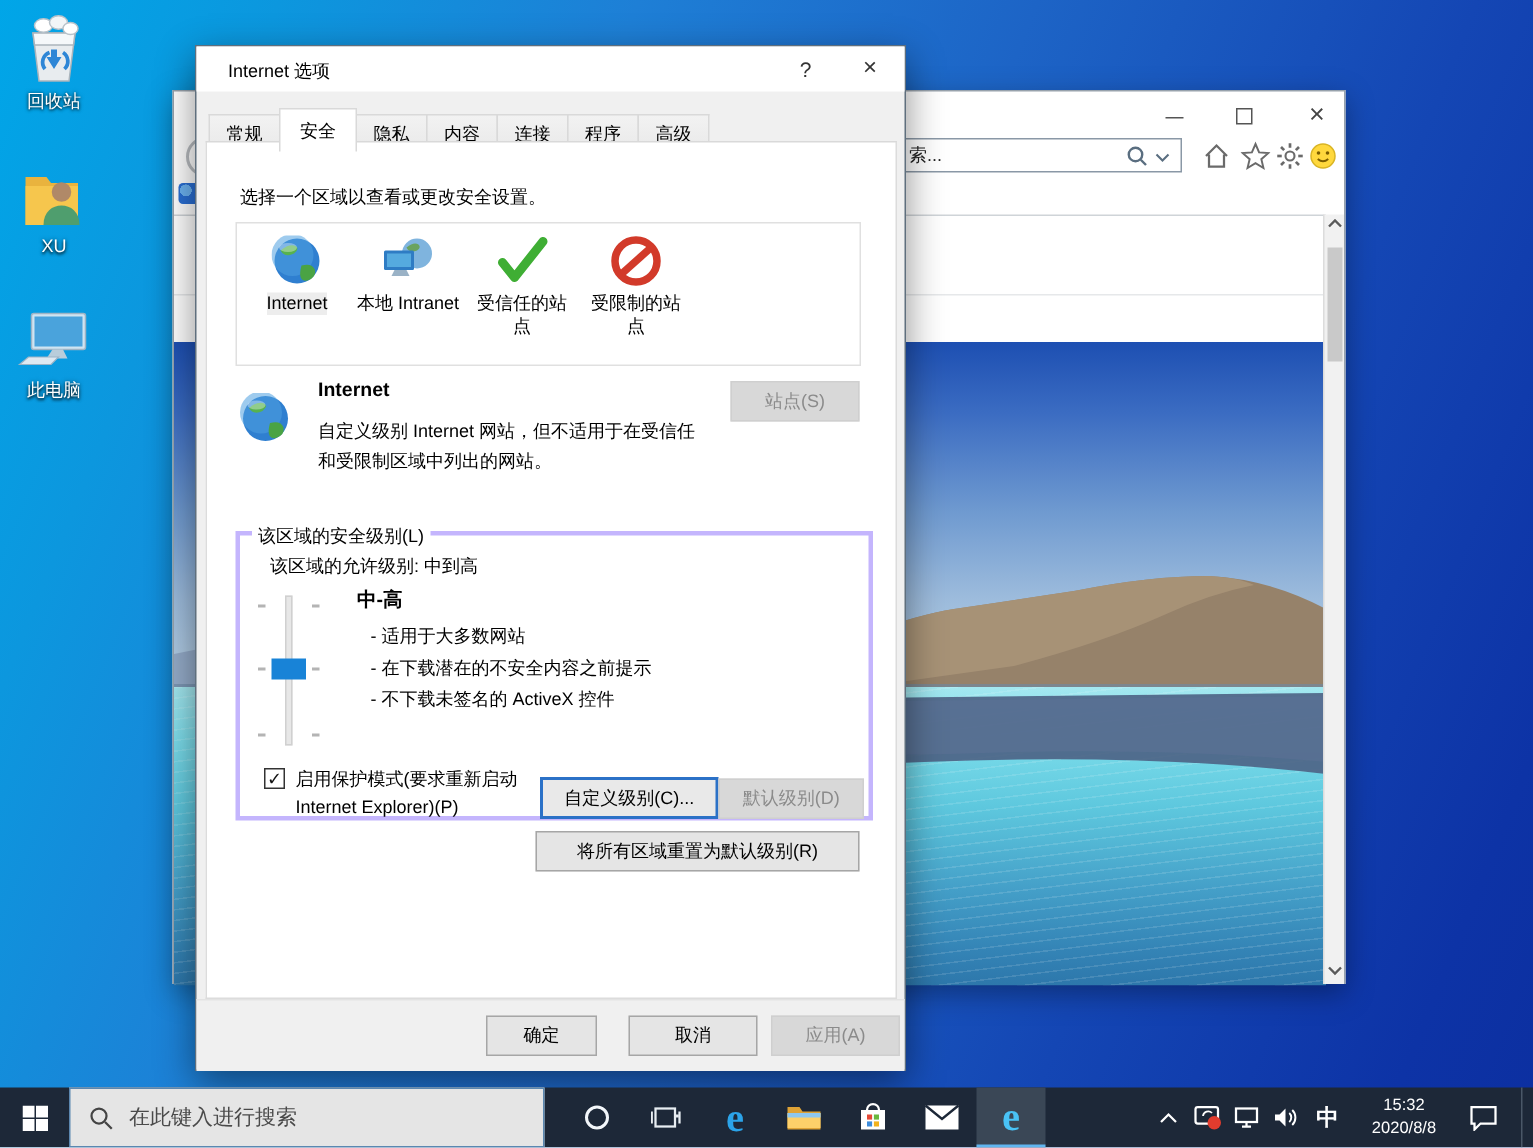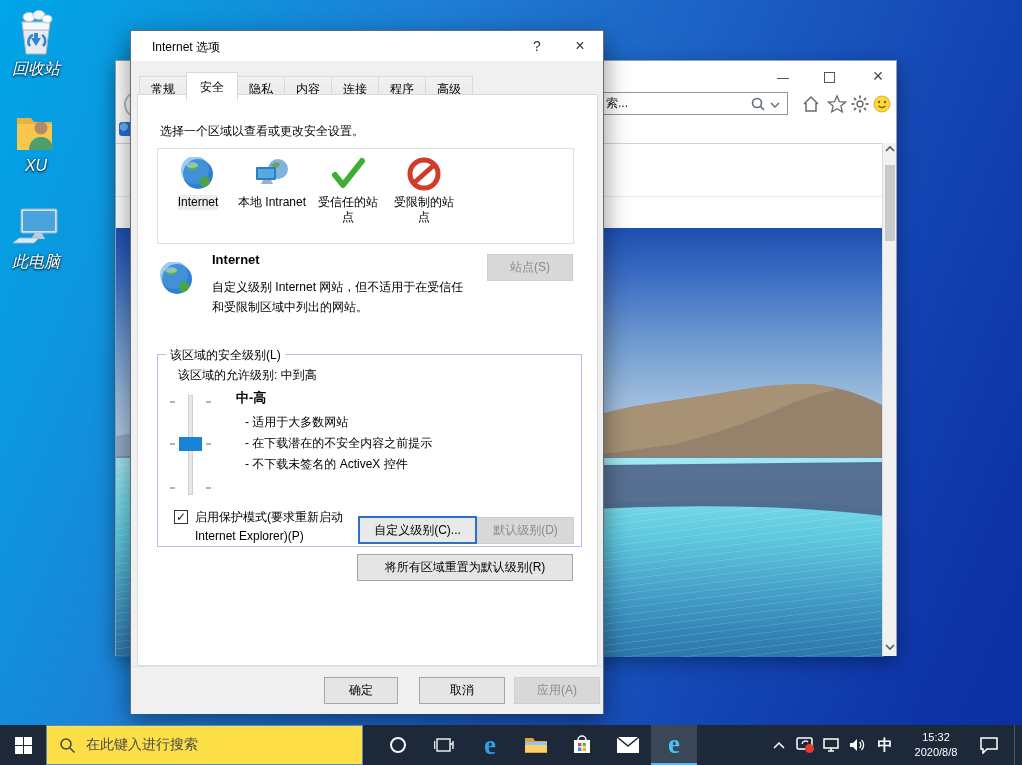--- a/index.html
+++ b/index.html
@@ -4,21 +4,21 @@
 <style>
   * { margin:0; padding:0; box-sizing:border-box; }
   html,body { width:1022px; height:765px; overflow:hidden; }
   body { font-family:"Liberation Sans","DejaVu Sans",sans-serif; font-size:12px; color:#000; }
   .screen { position:relative; width:1022px; height:765px; overflow:hidden;
     background:linear-gradient(112deg,#00a6e8 0%,#0c97de 14%,#1e7fd6 32%,#1d64c6 52%,#1446b4 74%,#0d33a6 92%,#0c2fa0 100%); }
 
   
   .dicon { position:absolute; width:72px; text-align:center; cursor:default; }
   .dicon .ic { height:46px; display:flex; align-items:flex-end; justify-content:center; }
-  .dicon .lbl { margin-top:3px; color:#fff; font-size:16px; text-shadow:0 1px 2px rgba(0,0,0,.85),0 0 3px rgba(0,0,0,.5);font-style:italic; }
+  .dicon .lbl { margin-top:3px; color:#fff; font-size:12px; text-shadow:0 1px 2px rgba(0,0,0,.85),0 0 3px rgba(0,0,0,.5); }
 
   
   .ie-win { position:absolute; left:115px; top:60px; width:782px; height:596px;
     background:#fff; border:1px solid #98a2ac; box-shadow:0 6px 18px rgba(0,0,0,.35); }
   .ie-minus { position:absolute; left:661px; top:17px; width:12px; height:1px; background:#555; }
   .ie-maxbox { position:absolute; left:708px; top:11px; width:11px; height:11px; border:1px solid #555; }
   .ie-close { position:absolute; left:751px; top:3px; width:22px; height:24px; font-size:18px; color:#444; text-align:center; line-height:24px; }
   .ie-search { position:absolute; left:481px; top:31px; width:191px; height:23px; background:#fff; border:1px solid #8a98a6;
     font-size:12px; color:#222; padding:0 34px 0 8px; line-height:21px; }
   .ie-search-glyph { position:absolute; left:634px; top:36px; }
@@ -63,37 +63,37 @@
   .zone .zlbl { display:inline-block; margin-top:2px; line-height:15px; max-width:70px; }
   .zone.sel .zlbl { background:#ededed; }
   .info-globe { position:absolute; left:22px; top:167px; }
   .info-name { position:absolute; left:74px; top:157px; font-weight:bold; font-size:13px; }
   .info-desc1 { position:absolute; left:74px; top:184px; }
   .info-desc2 { position:absolute; left:74px; top:204px; }
   .btn { position:absolute; background:#e5e5e5; border:1px solid #a6a6a6; font-size:12px; text-align:center;
     font-family:Liberation Sans, sans-serif; }
   .btn.disabled { background:#d8d8d8; border-color:#cfcfcf; color:#8b8b8b; }
   .btn.focusblue { border:2px solid #2b71c7; background:#e9e9e9; }
-  .groupbox { position:absolute; left:19px; top:259px; width:425px; height:193px; border:1px solid #c4b5fd; }
+  .groupbox { position:absolute; left:19px; top:259px; width:425px; height:193px; border:3px solid #c4b5fd; }
   .grouplabel { position:absolute; left:8px; top:-8px; background:#fff; padding:0 4px; }
   .allowed { position:absolute; left:20px; top:12px; }
   .slider-track { position:absolute; left:30px; top:40px; width:5px; height:100px; background:#e7e7e7; border:1px solid #d0d0d0; }
   .slider-thumb { position:absolute; left:21px; top:82px; width:23px; height:14px; background:#1883d7; }
   .tick { position:absolute; width:5px; height:2px; background:#b4b4b4; }
   .lvl-name { position:absolute; left:78px; top:34px; font-weight:bold; font-size:13px; }
   .bullets { position:absolute; left:87px; top:57px; line-height:21px; }
   .cbx { position:absolute; left:16px; top:155px; width:14px; height:14px; border:1px solid #333; background:#fff;
     font-size:12px; line-height:13px; text-align:center; color:#111; }
   .cbx-lbl { position:absolute; left:37px; top:153px; line-height:19px; }
   .footerbar { position:absolute; left:0; top:635px; width:472px; height:48px; background:#f0f0f0; border-top:1px solid #e3e3e3; }
 
   
   .taskbar { position:absolute; left:0; top:725px; width:1022px; height:40px; background:#1d2838; z-index:50; display:flex; align-items:center; }
   .tb-btn { width:46px; height:40px; display:flex; align-items:center; justify-content:center; flex:none; }
-  .tb-search { width:317px; height:40px; background:#fde047; border:1px solid #5b87b0; display:flex; align-items:center; flex:none; }
+  .tb-search { width:317px; height:40px; background:#e5e5e5; border:1px solid #5b87b0; display:flex; align-items:center; flex:none; }
   .tb-search .ph { color:#4a4a4a; font-size:14px; margin-left:10px; }
   .tb-ico { width:46px; height:40px; display:flex; align-items:center; justify-content:center; flex:none; }
   .e-glyph { font-size:27px; font-weight:bold; color:#2ba3e8; font-family:"Liberation Serif","DejaVu Serif",serif; }
   .ie-active { background:#3a4756; border-bottom:2px solid #61b6f0; }
   .ie-active .e-glyph { color:#49c2f5; }
   .tray { margin-left:auto; display:flex; align-items:center; height:40px; }
   .tray-ico { width:26px; height:40px; display:flex; align-items:center; justify-content:center; color:#fff; flex:none; }
   .ime { font-size:15px; color:#fff; font-weight:bold; width:30px; text-align:center; flex:none; }
   .clock { color:#fff; font-size:11px; text-align:center; line-height:15px; width:72px; flex:none; }
   .showdesk { width:8px; height:40px; border-left:1px solid #4a5767; flex:none; margin-left:8px; }

